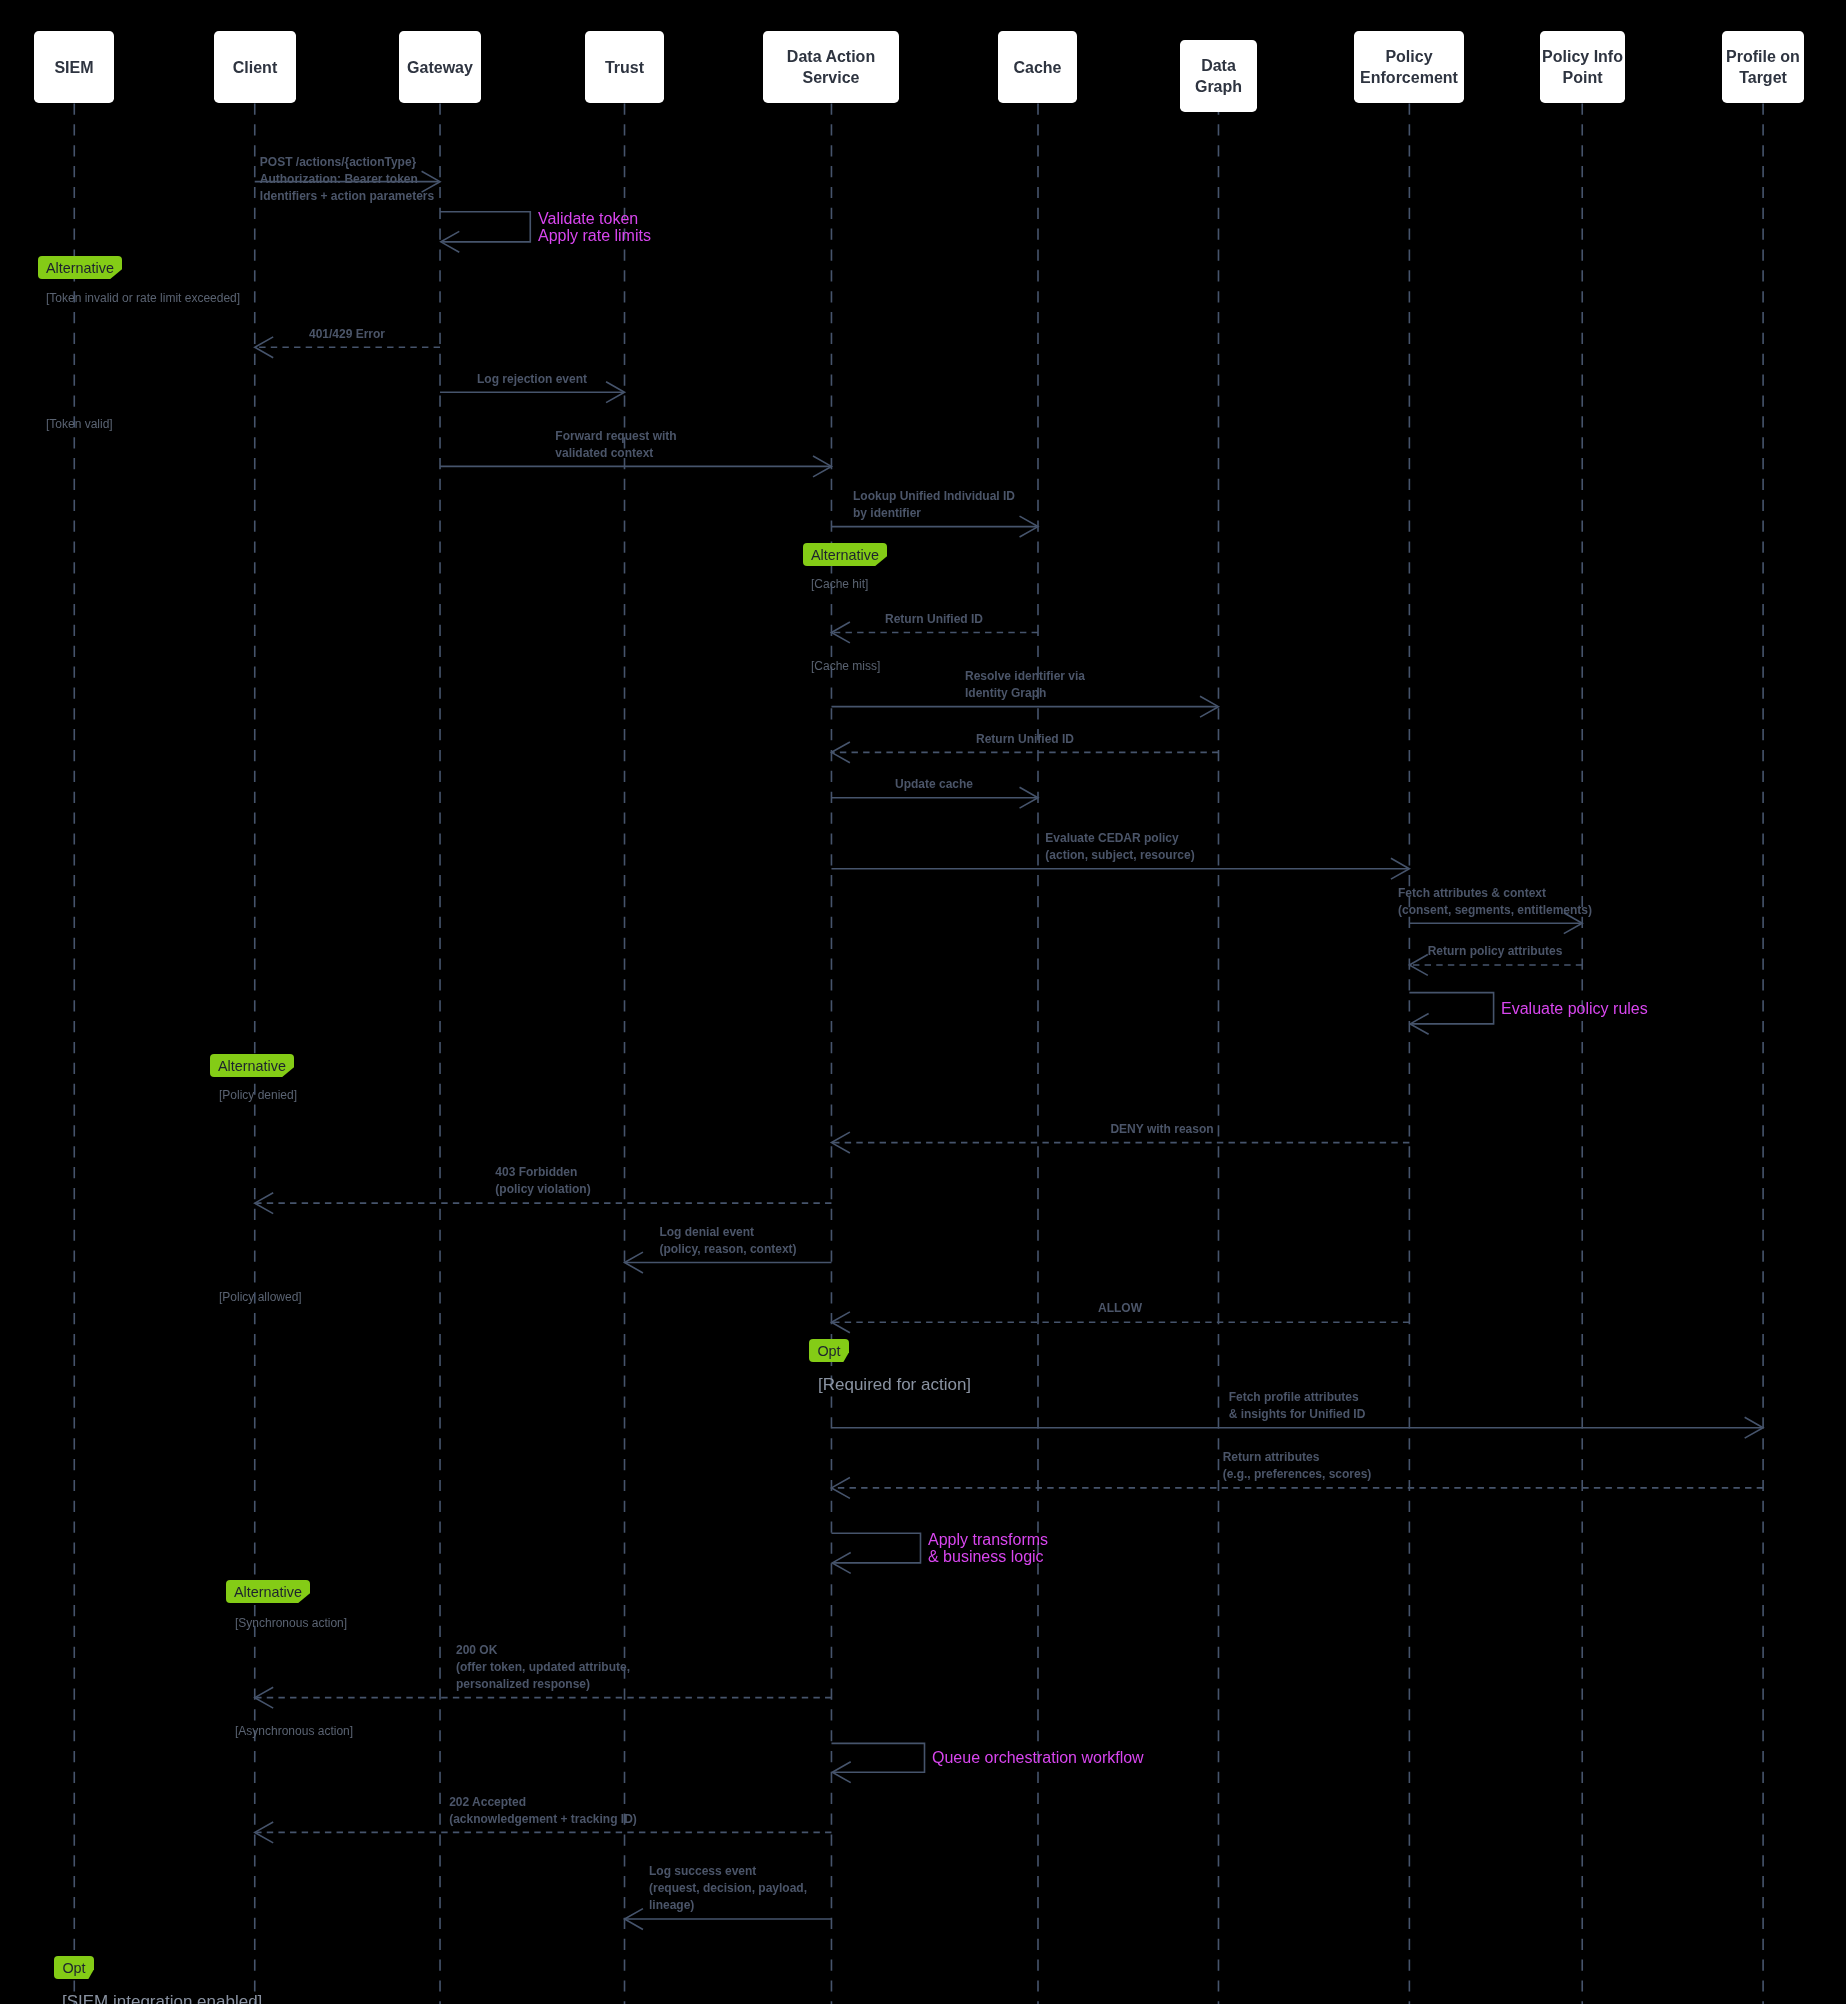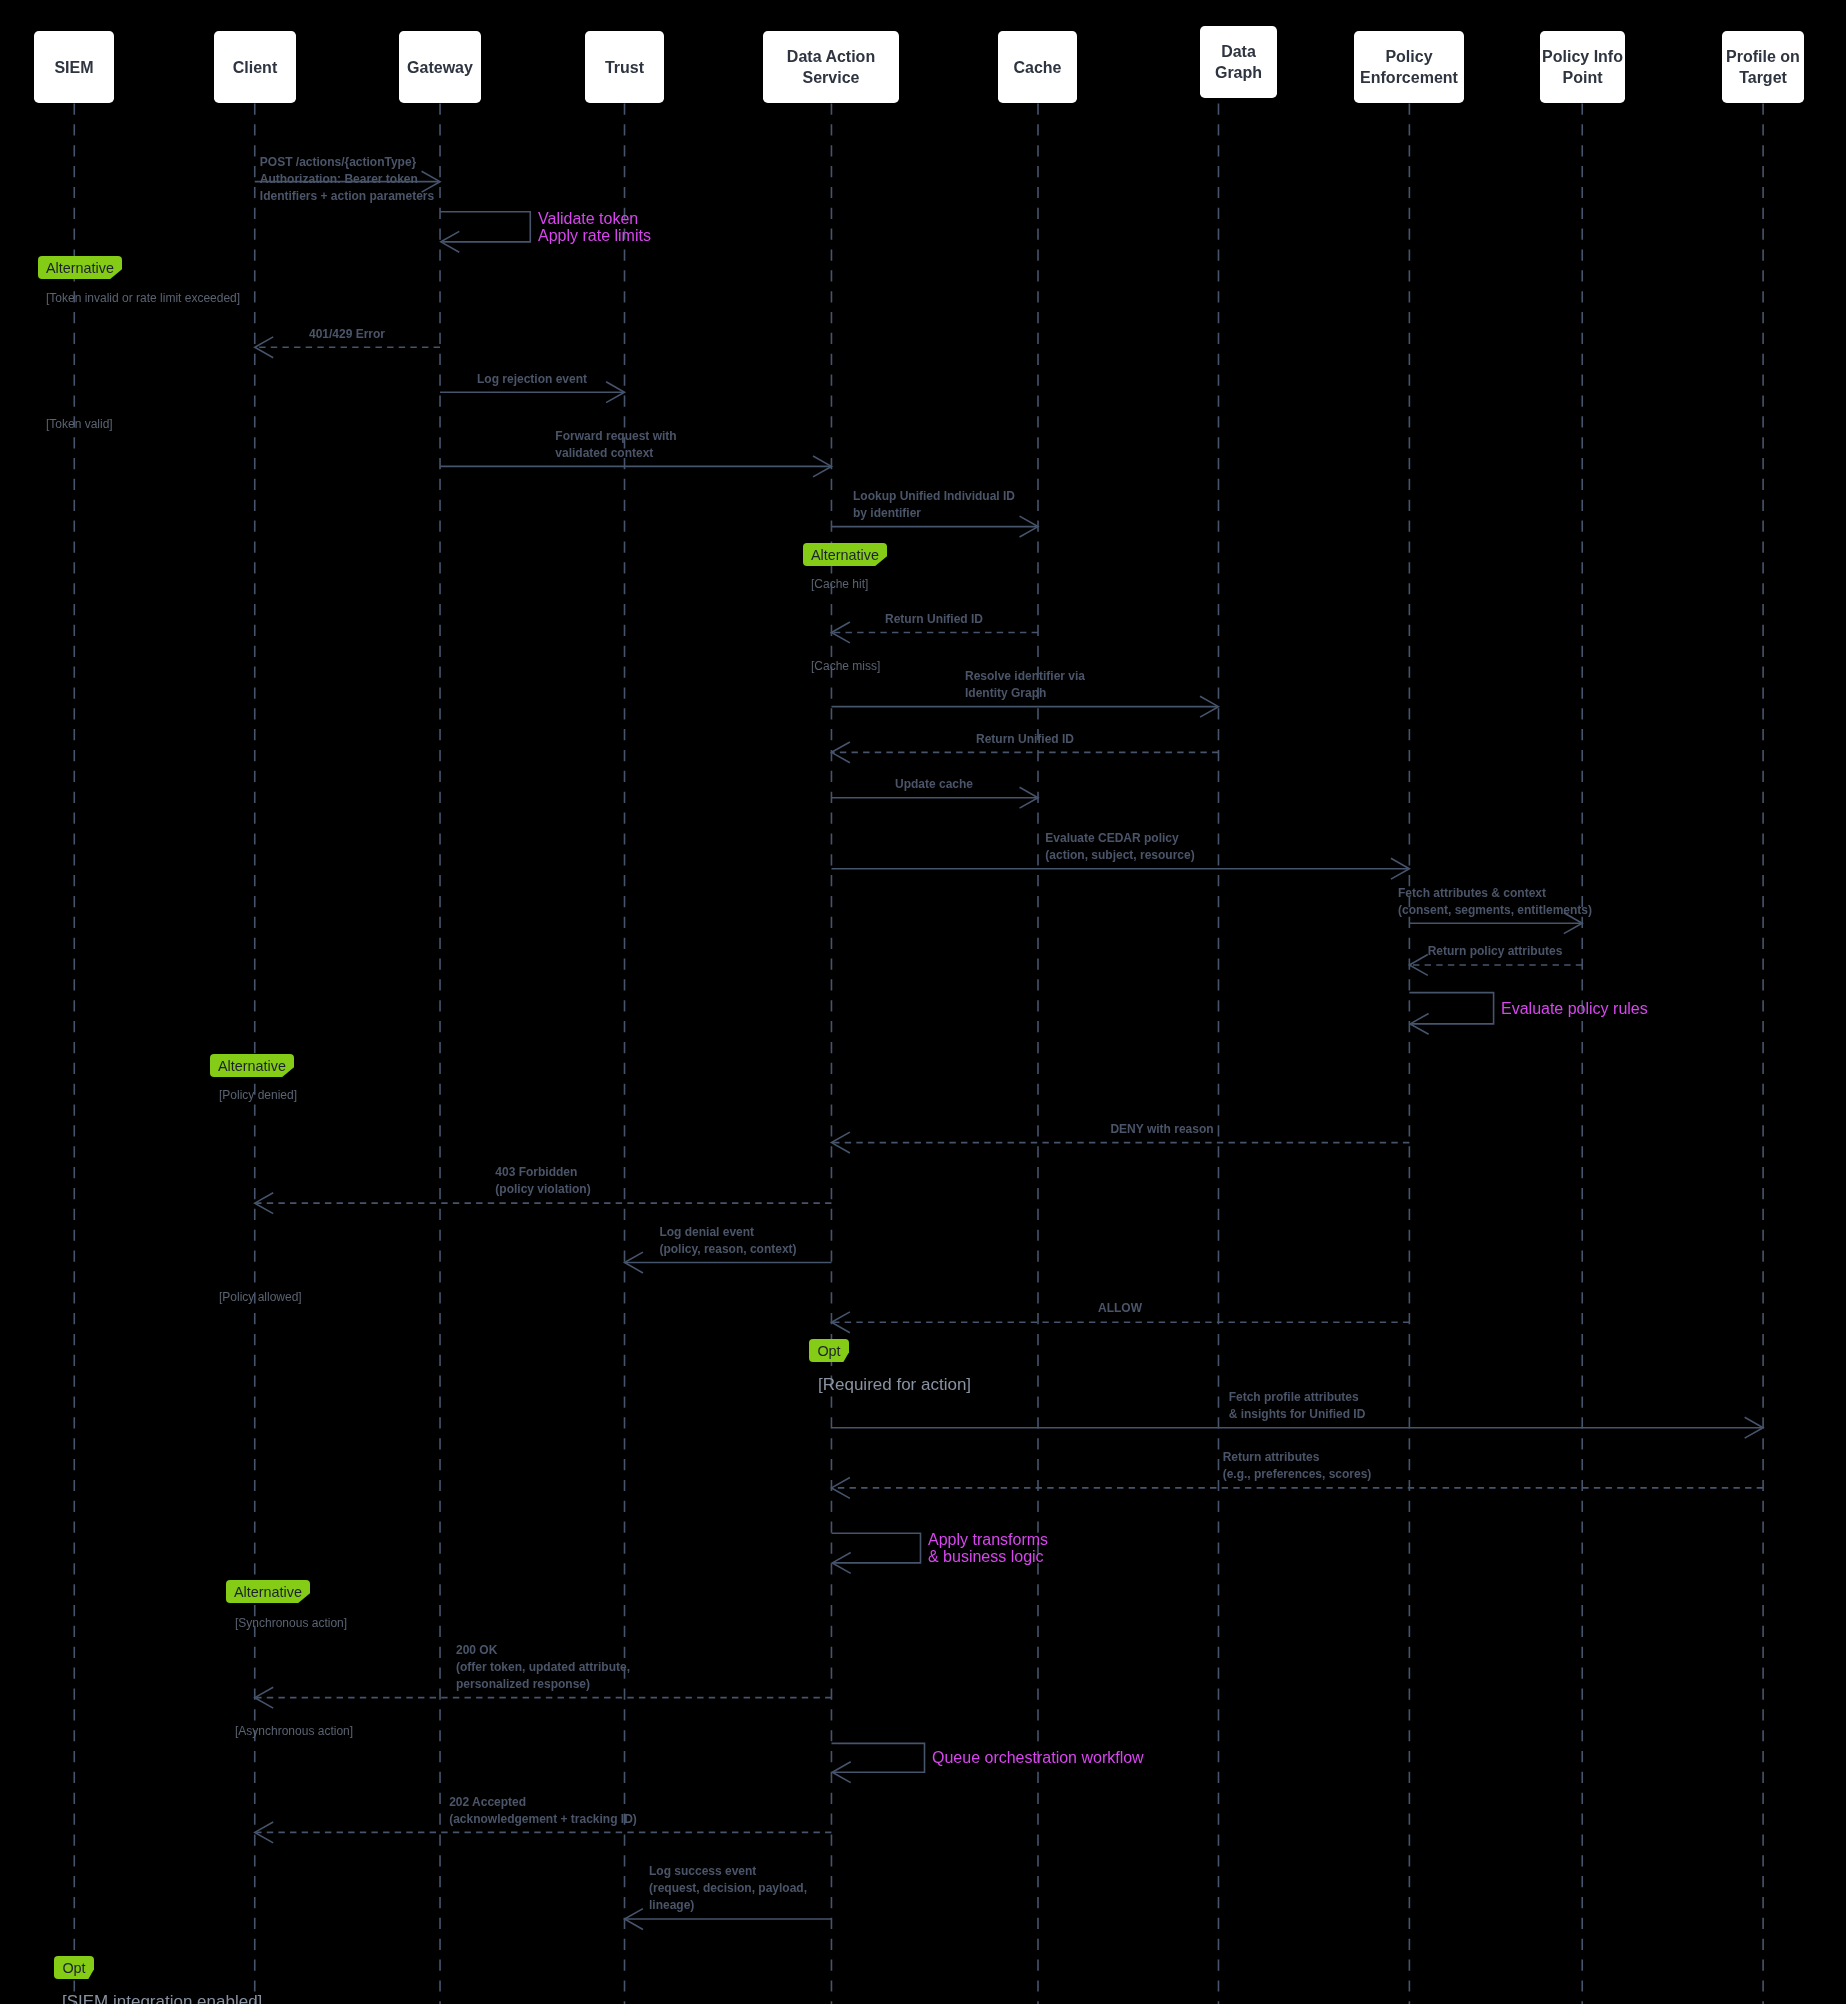--- a/index.html
+++ b/index.html
@@ -89,21 +89,21 @@
       <path d="M 231 5067 L 185 5093 L 231 5119" stroke="#46546c" stroke-width="4" fill="none"></path>
     </svg>
   <div id="overlay">
       <div class="actor-box" style="left: 34px; top: 31px; width: 80px; height: 72px;">SIEM</div>
       <div class="actor-box" style="left: 214px; top: 31px; width: 82px; height: 72px;">Client</div>
       <div class="actor-box" style="left: 399px; top: 31px; width: 82px; height: 72px;">Gateway</div>
       <div class="actor-box" style="left: 585px; top: 31px; width: 79px; height: 72px;">Trust</div>
       <div class="actor-box" style="left: 763px; top: 31px; width: 136px; height: 72px;">Data Action
 Service</div>
       <div class="actor-box" style="left: 998px; top: 31px; width: 79px; height: 72px;">Cache</div>
-      <div class="actor-box" style="left: 1180px; top: 26px; width: 77px; height: 72px; margin-left: 20px;">Data
+      <div class="actor-box" style="left: 1180px; top: 40px; width: 77px; height: 72px;">Data
 Graph</div>
       <div class="actor-box" style="left: 1354px; top: 31px; width: 110px; height: 72px;">Policy
 Enforcement</div>
       <div class="actor-box" style="left: 1540px; top: 31px; width: 85px; height: 72px;">Policy Info
 Point</div>
       <div class="actor-box" style="left: 1722px; top: 31px; width: 82px; height: 72px;">Profile on
 Target</div>
       <div class="msg-label" style="left: 347px; top: 126px; margin-top: 28px;">POST /actions/{actionType}
 Authorization: Bearer token
 Identifiers + action parameters</div>

